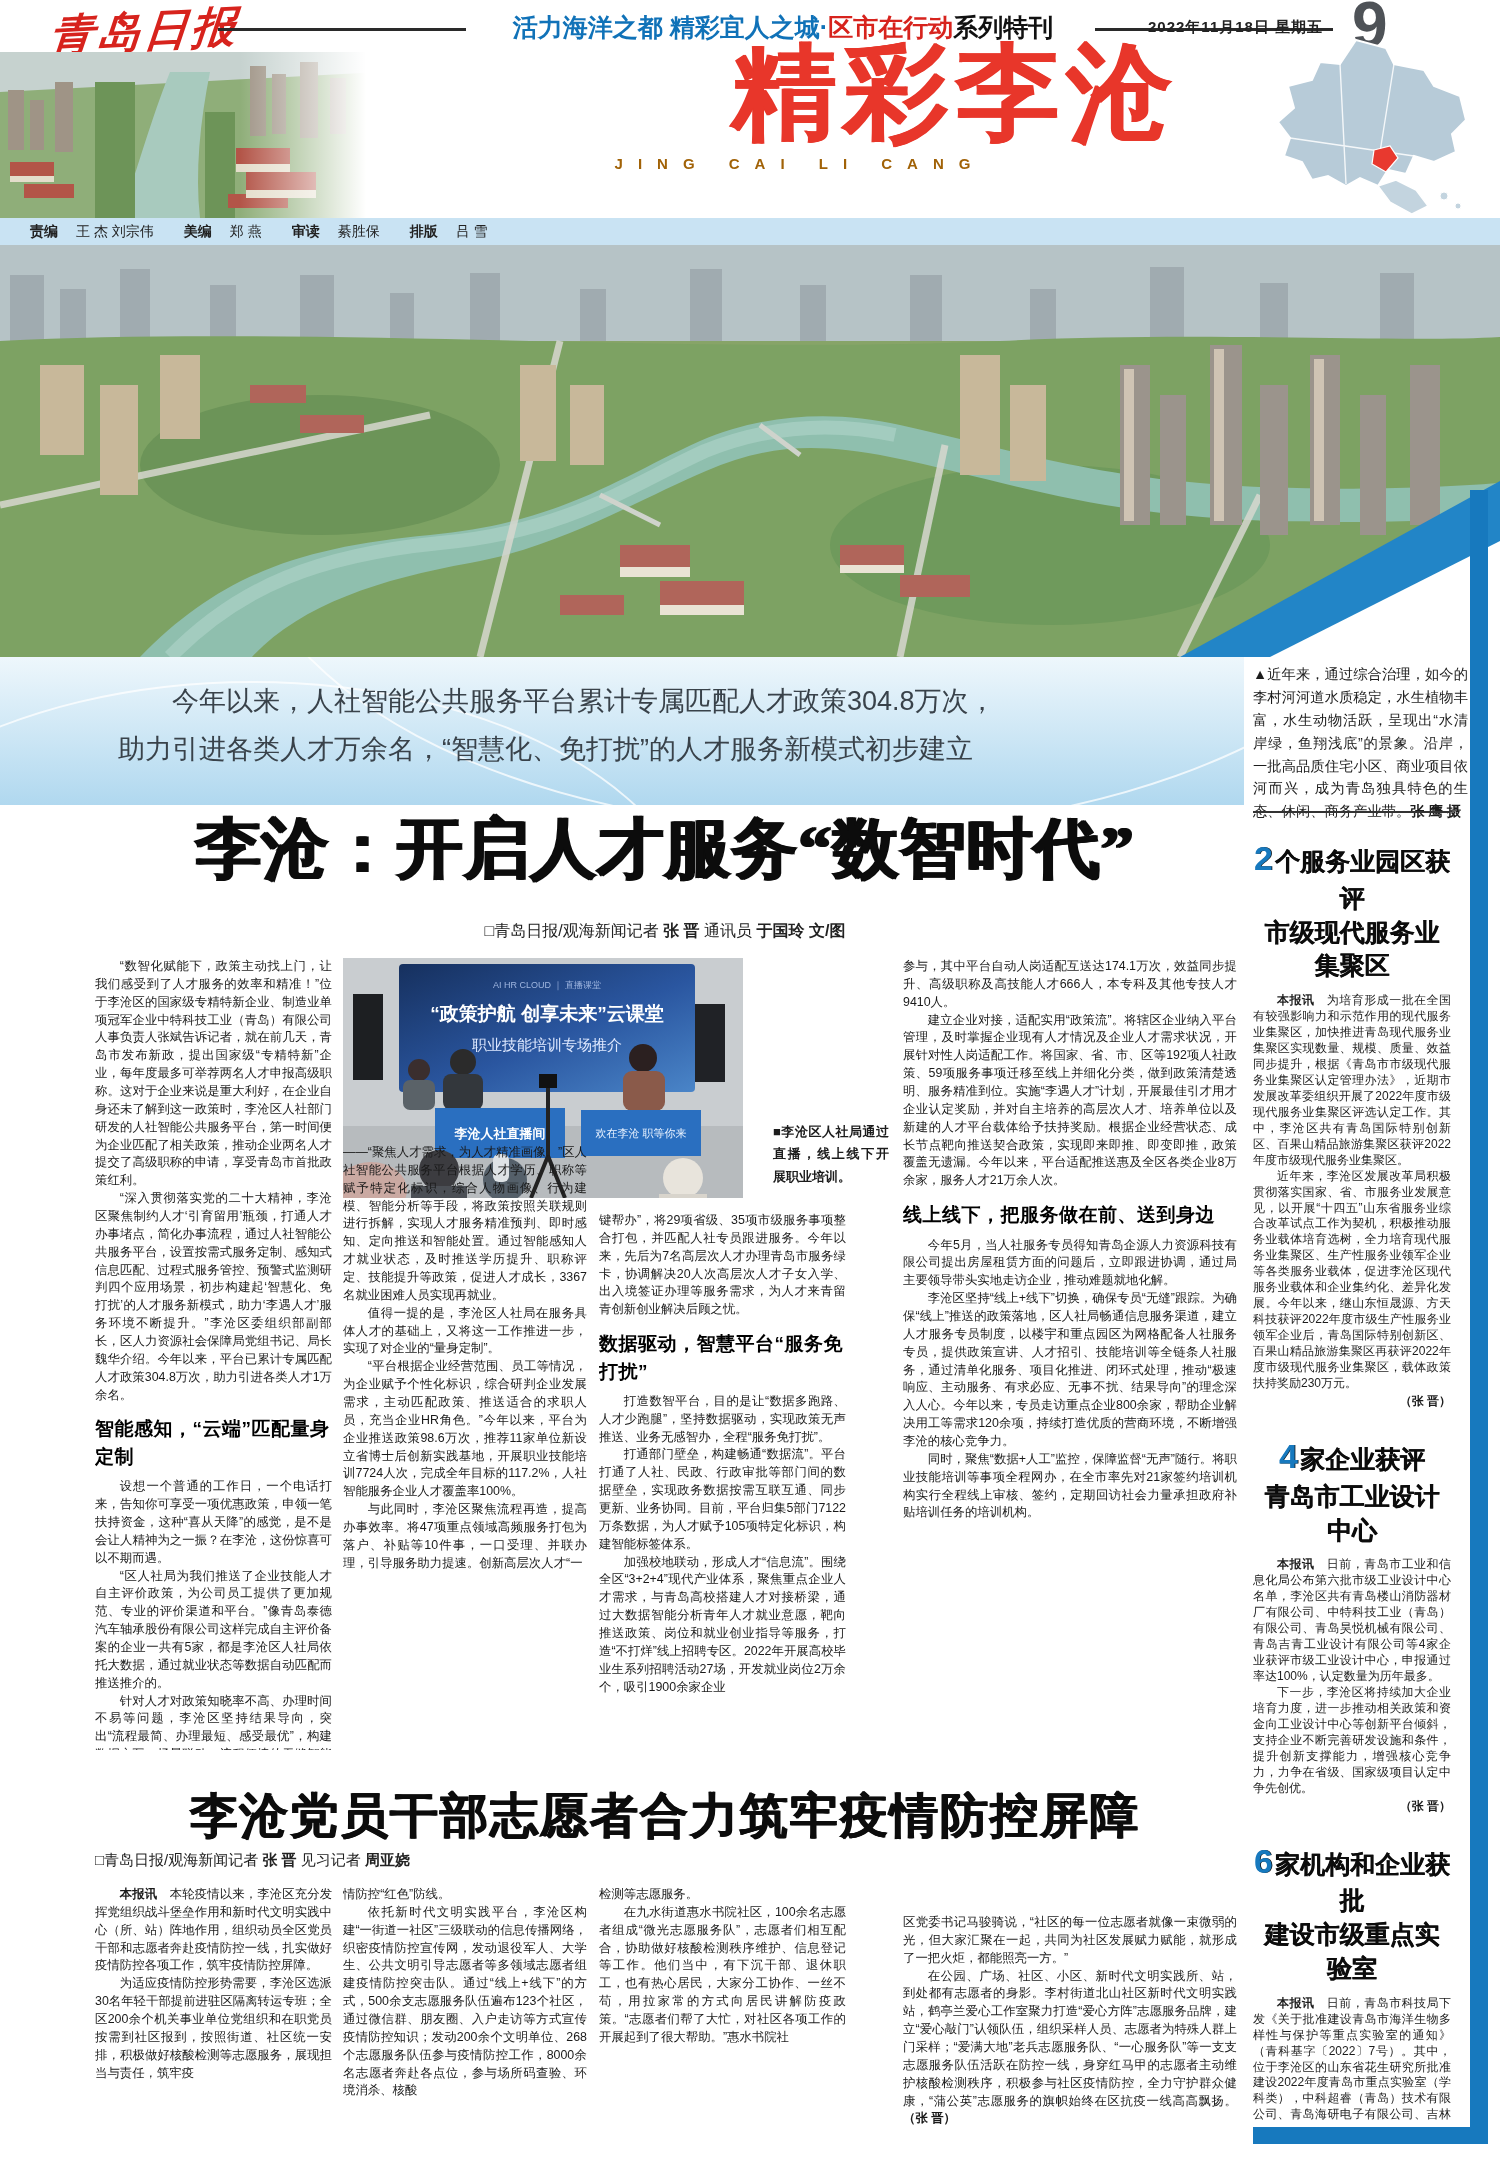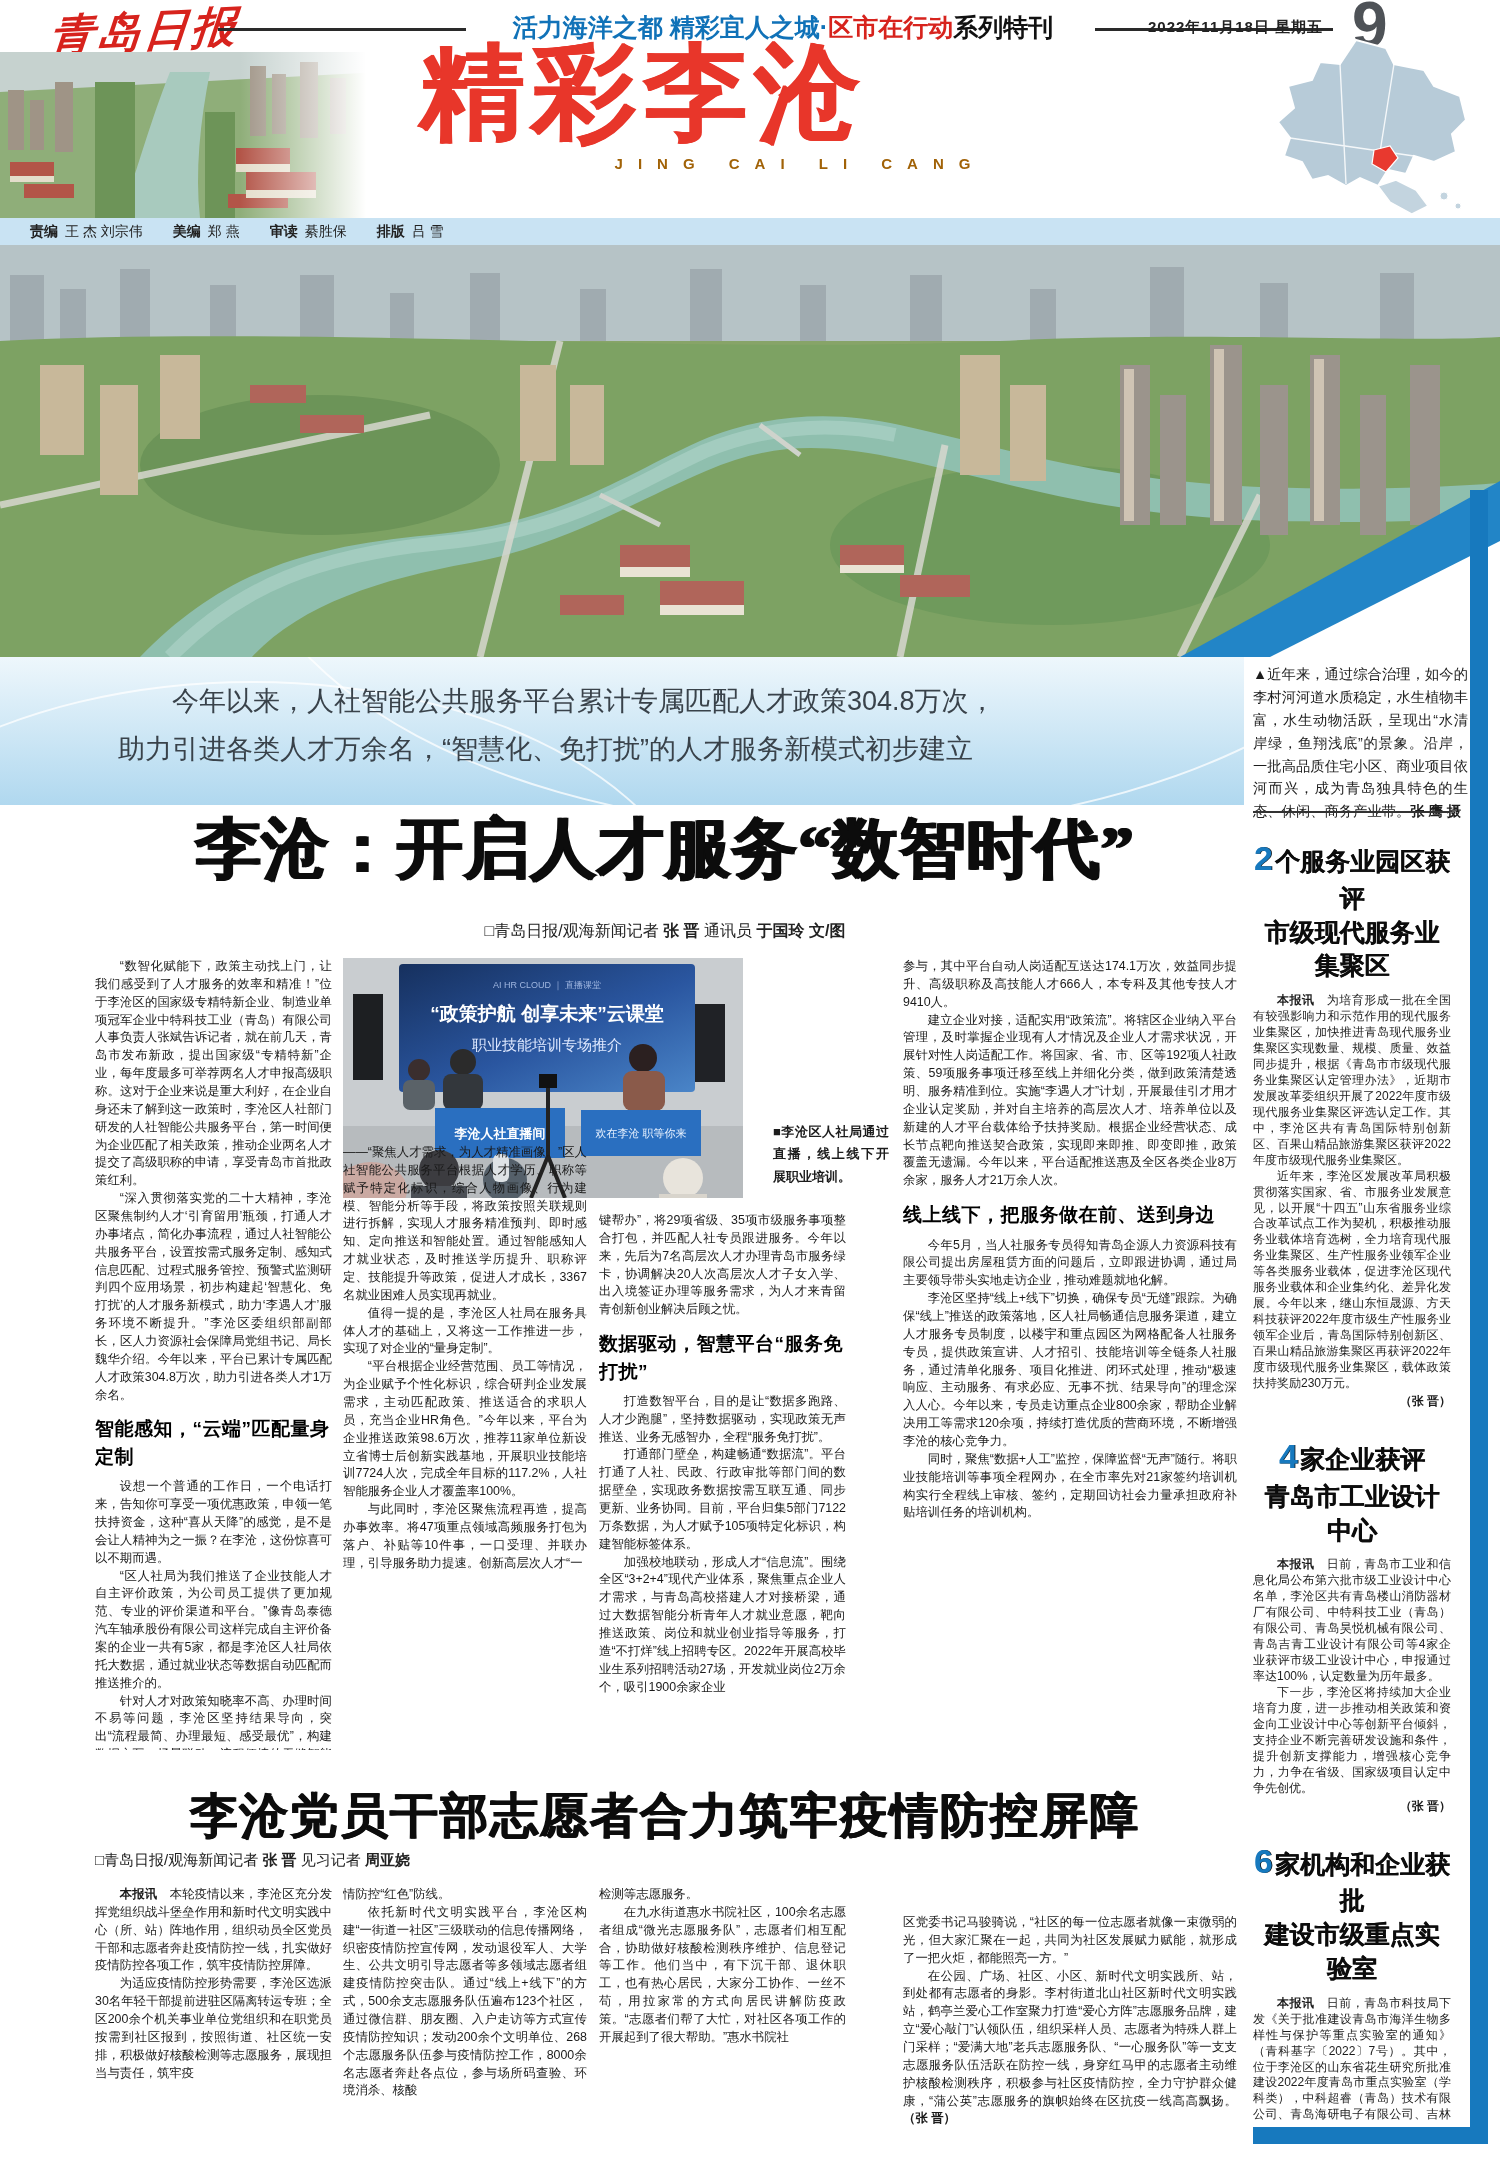--- a/index.html
+++ b/index.html
@@ -16,32 +16,32 @@
   .rule-r{left:1095px;top:28px;width:238px;}
   .banner{left:470px;top:11px;width:626px;text-align:center;font-size:25px;font-weight:bold;white-space:nowrap;}
   .banner .blu{color:#1072b8;} .banner .red{color:#d7231d;} .banner .blk{color:#111;}
   .date{left:1148px;top:18px;font-size:15px;font-weight:bold;color:#222;letter-spacing:1px;}
   .pagenum{left:1352px;top:-12px;font-size:64px;font-weight:900;color:#4e5257;}
 
   
   .header-photo{left:0;top:52px;width:380px;height:166px;}
   .header-fade{left:240px;top:52px;width:140px;height:166px;
                background:linear-gradient(90deg,rgba(255,255,255,0),#fff 90%);}
-  .main-title{left:420px;top:38px;width:760px;text-align:left;font-size:104px;font-weight:900;
+  .main-title{left:420px;top:38px;width:760px;text-align:right;font-size:104px;font-weight:900;
               color:#e8362a;letter-spacing:8px;line-height:1.05;
               font-family:"Liberation Serif","DejaVu Serif",serif;
               text-shadow:1px 0 #e8362a,-1px 0 #e8362a;}
   .main-title-en{left:420px;top:155px;width:760px;text-align:center;font-size:15px;color:#a16207;
                  letter-spacing:15px;font-weight:bold;}
   .map{left:1228px;top:34px;}
 
   
   .credits{left:0;top:218px;width:1500px;height:27px;background:#c9e3f3;display:flex;align-items:center;
            box-sizing:border-box;padding-left:30px;gap:30px;font-size:14px;color:#222;}
-  .credits b{margin-right:7px;}
+  .credits b{margin-right:18px;}
 
   
   .main-photo{left:0;top:245px;width:1500px;height:412px;}
   .blue-vbar{left:1470px;top:490px;width:18px;height:1654px;background:#1779be;}
   .blue-hbar{left:1253px;top:2127px;width:217px;height:17px;background:#1779be;}
   .band{left:0;top:657px;width:1244px;height:148px;background:linear-gradient(180deg,#eef7fc,#b0d8ef);overflow:hidden;}
   .band .arc{position:absolute;border:2px solid rgba(255,255,255,.75);border-radius:50%;}
   .arc1{width:900px;height:520px;left:-200px;top:24px;}
   .arc2{width:1200px;height:640px;left:240px;top:-470px;}
   .band-text{position:absolute;left:118px;top:20px;width:1060px;font-size:27px;color:#39424a;line-height:1.78;}

